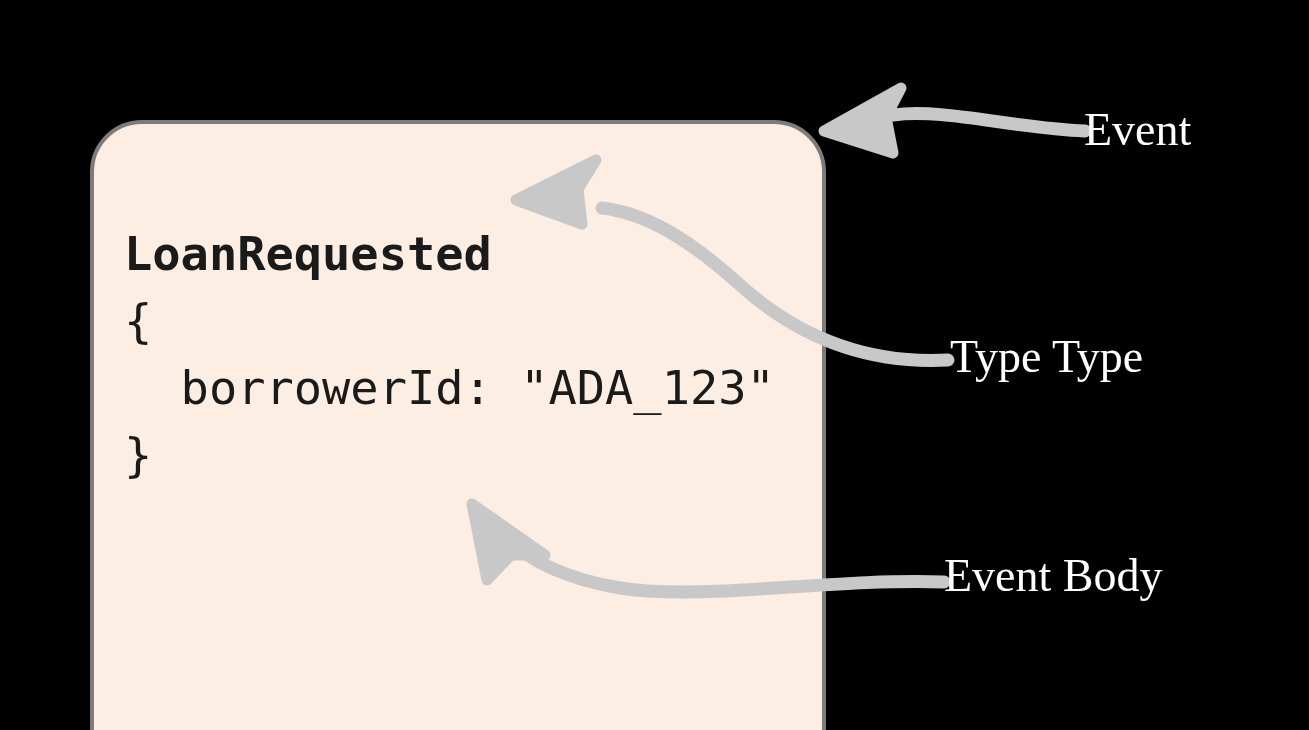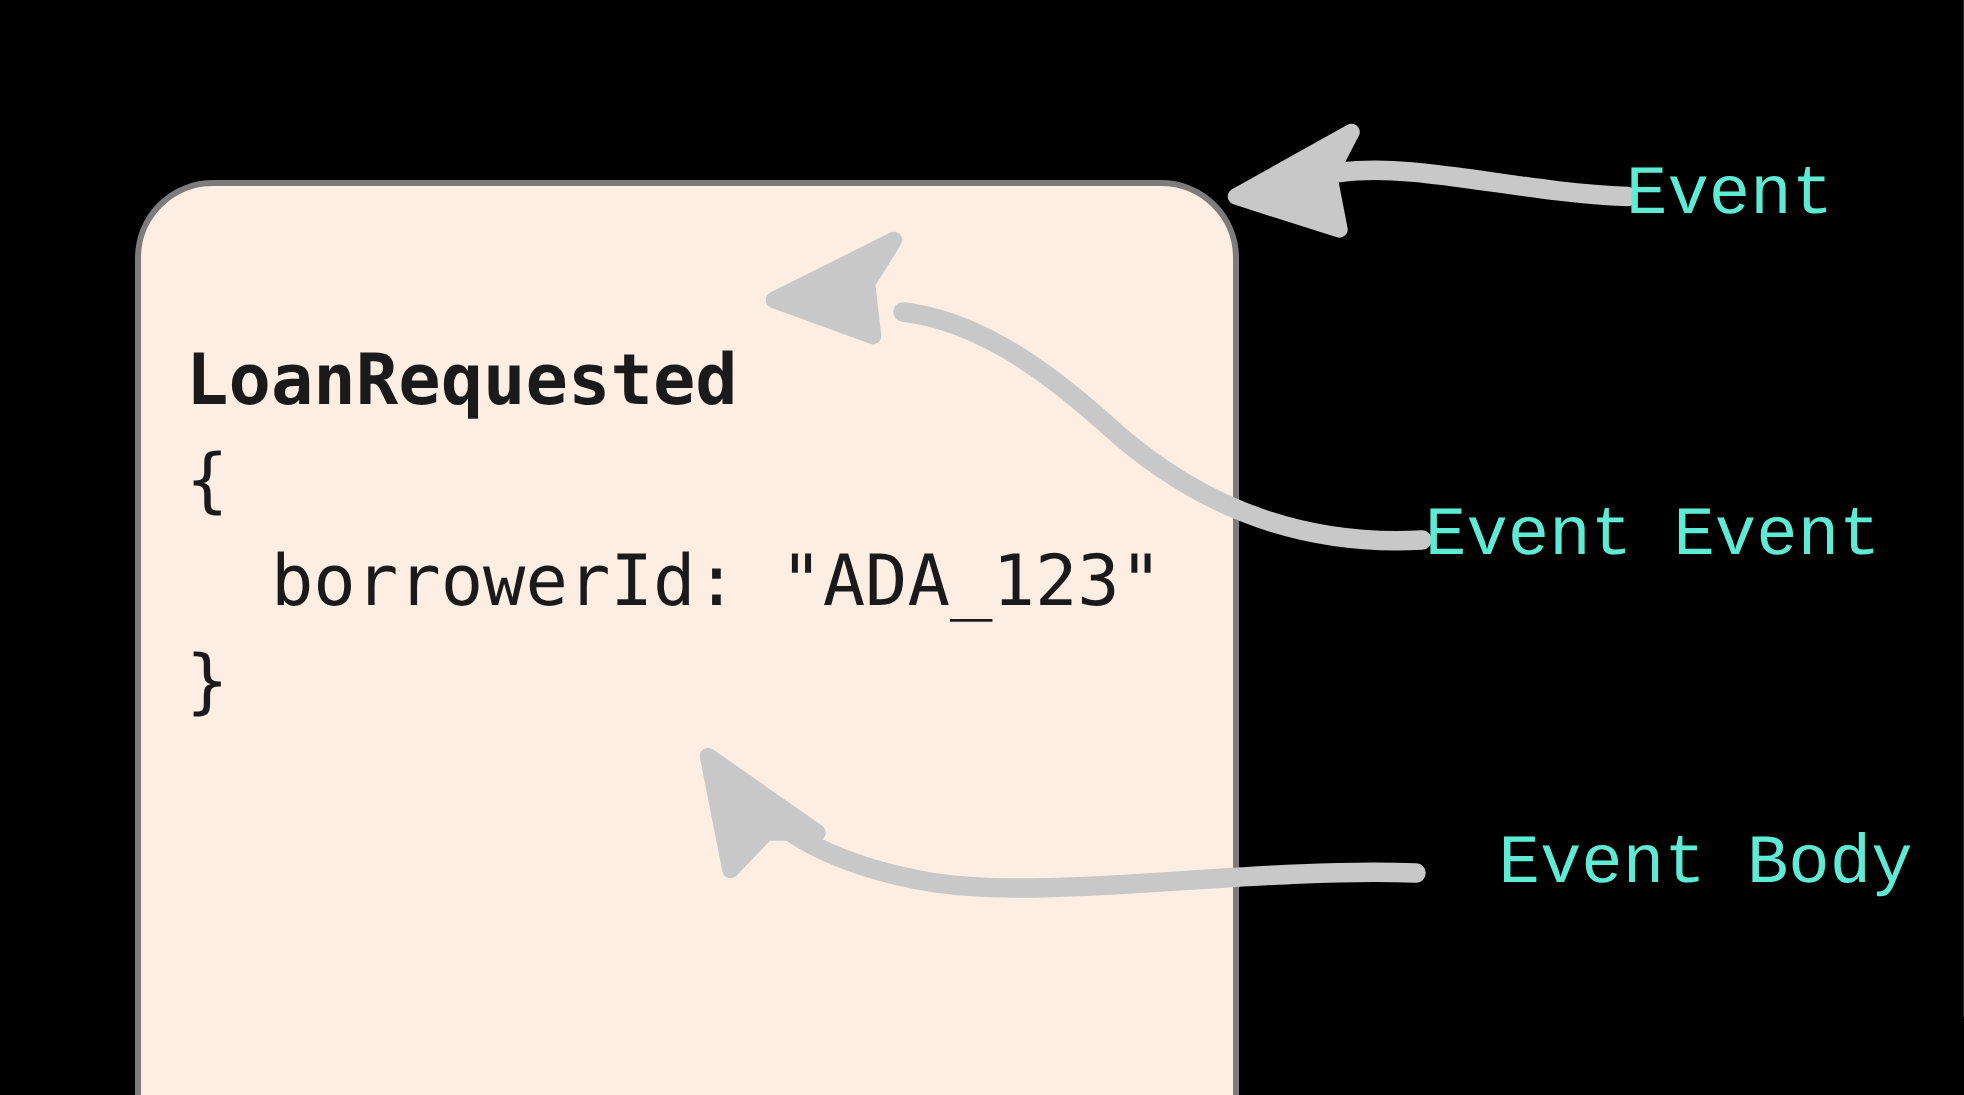--- a/index.html
+++ b/index.html
@@ -59,30 +59,30 @@
     left: 0;
     top: 0;
     width: 1309px;
     height: 730px;
     pointer-events: none;
   }
 
   
   .annotation-label {
     position: absolute;
-    font-family: Liberation Mono, monospace;
+    font-family: Liberation Serif, serif;
     font-size: 46px;
     line-height: 52px;
-    color: #5eead4;
+    color: #ffffff;
     white-space: nowrap;
     letter-spacing: 0px;
   }
   #label-event      { left: 1084px; top: 104px; }
   #label-event-type { left:  950px; top: 331px; }
-  #label-event-body { left:  999px; top: 550px; }
+  #label-event-body { left:  944px; top: 550px; }
 </style>
 </head>
 <body>
 
 <div id="stage">
 
   <div id="event-card">
     <pre id="event-code"><span class="code-line type-name">LoanRequested</span><span class="code-line">{</span><span class="code-line">  borrowerId: "ADA_123"</span><span class="code-line">}</span></pre>
   </div>
 
@@ -99,17 +99,17 @@
     </g>
 
     <g>
       <path d="M 944 582 C 830 578 700 601 620 588 C 566 579 528 560 510 540" fill="none" stroke="#C8C8C8" stroke-width="13" stroke-linecap="round"></path>
       <path d="M 472 504 L 545 555 L 511 555 L 487 580 Z" fill="#C8C8C8" stroke="#C8C8C8" stroke-width="11" stroke-linejoin="round"></path>
     </g>
   </svg>
 
   <div class="annotation-label" id="label-event">Event</div>
 
-  <div class="annotation-label" id="label-event-type">Event Event</div>
+  <div class="annotation-label" id="label-event-type">Type Type</div>
 
   <div class="annotation-label" id="label-event-body">Event Body</div>
 
 </div>
 
 </body></html>

